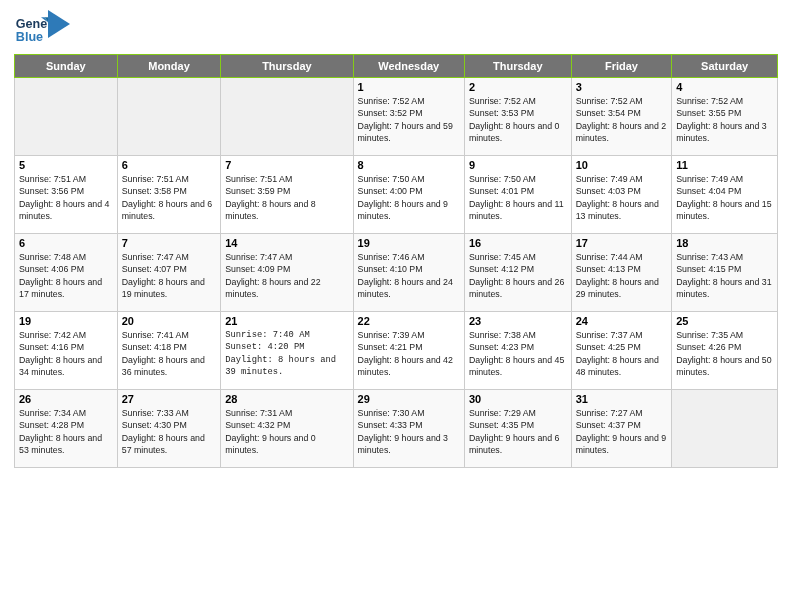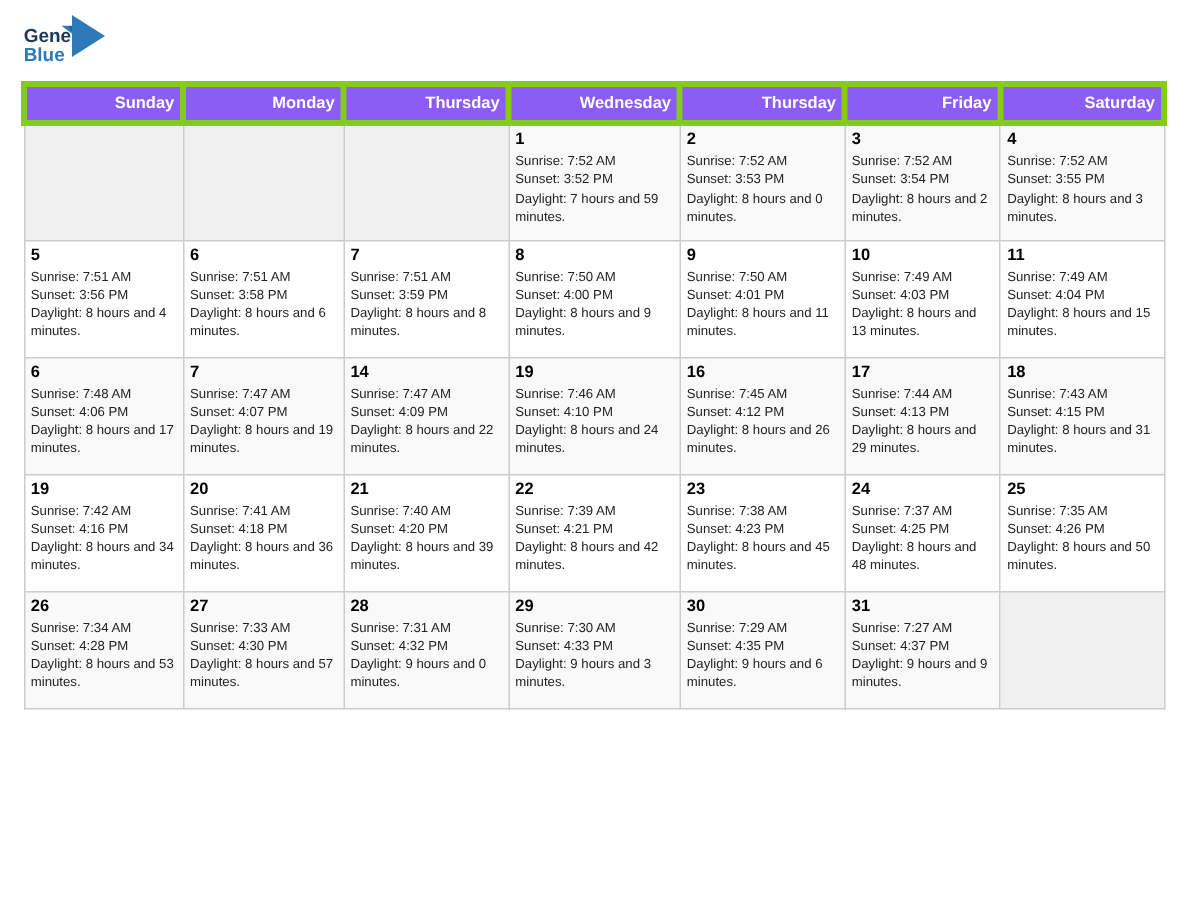--- a/index.html
+++ b/index.html
@@ -42,27 +42,27 @@
     .subtitle {
       font-size: 15px;
       color: #333;
     }
     table {
       width: 100%;
       border-collapse: collapse;
       font-size: 9.5px;
     }
     thead tr th {
-      background-color: #8b5cf6;
+      background-color: #737373;
       color: #fff;
       padding: 5px 4px;
-      text-align: right;
+      text-align: center;
       font-size: 11px;
       font-weight: bold;
-      border: 4px solid #84cc16;
+      border: 1px solid #84cc16;
     }
     tbody tr td {
       border: 1px solid #ccc;
       padding: 3px 4px;
       vertical-align: top;
       height: 78px;
       background: #fff;
     }
     tbody tr:nth-child(odd) td {
       background: #f9f9f9;
@@ -246,21 +246,21 @@
 Daylight: 8 hours and 34 minutes.</div>
           </td>
           <td>
             <span class="day-num">20</span>
             <div class="cell-text" style="white-space: pre-line;">Sunrise: 7:41 AM
 Sunset: 4:18 PM
 Daylight: 8 hours and 36 minutes.</div>
           </td>
           <td>
             <span class="day-num">21</span>
-            <div class="cell-text" style="white-space: pre-line;">Sunrise: 7:40 AM
+            <div class="cell-text" style="white-space: pre-line; font-family: Liberation Mono, monospace;">Sunrise: 7:40 AM
 Sunset: 4:20 PM
 Daylight: 8 hours and 39 minutes.</div>
           </td>
           <td>
             <span class="day-num">22</span>
             <div class="cell-text" style="white-space: pre-line;">Sunrise: 7:39 AM
 Sunset: 4:21 PM
 Daylight: 8 hours and 42 minutes.</div>
           </td>
           <td>

